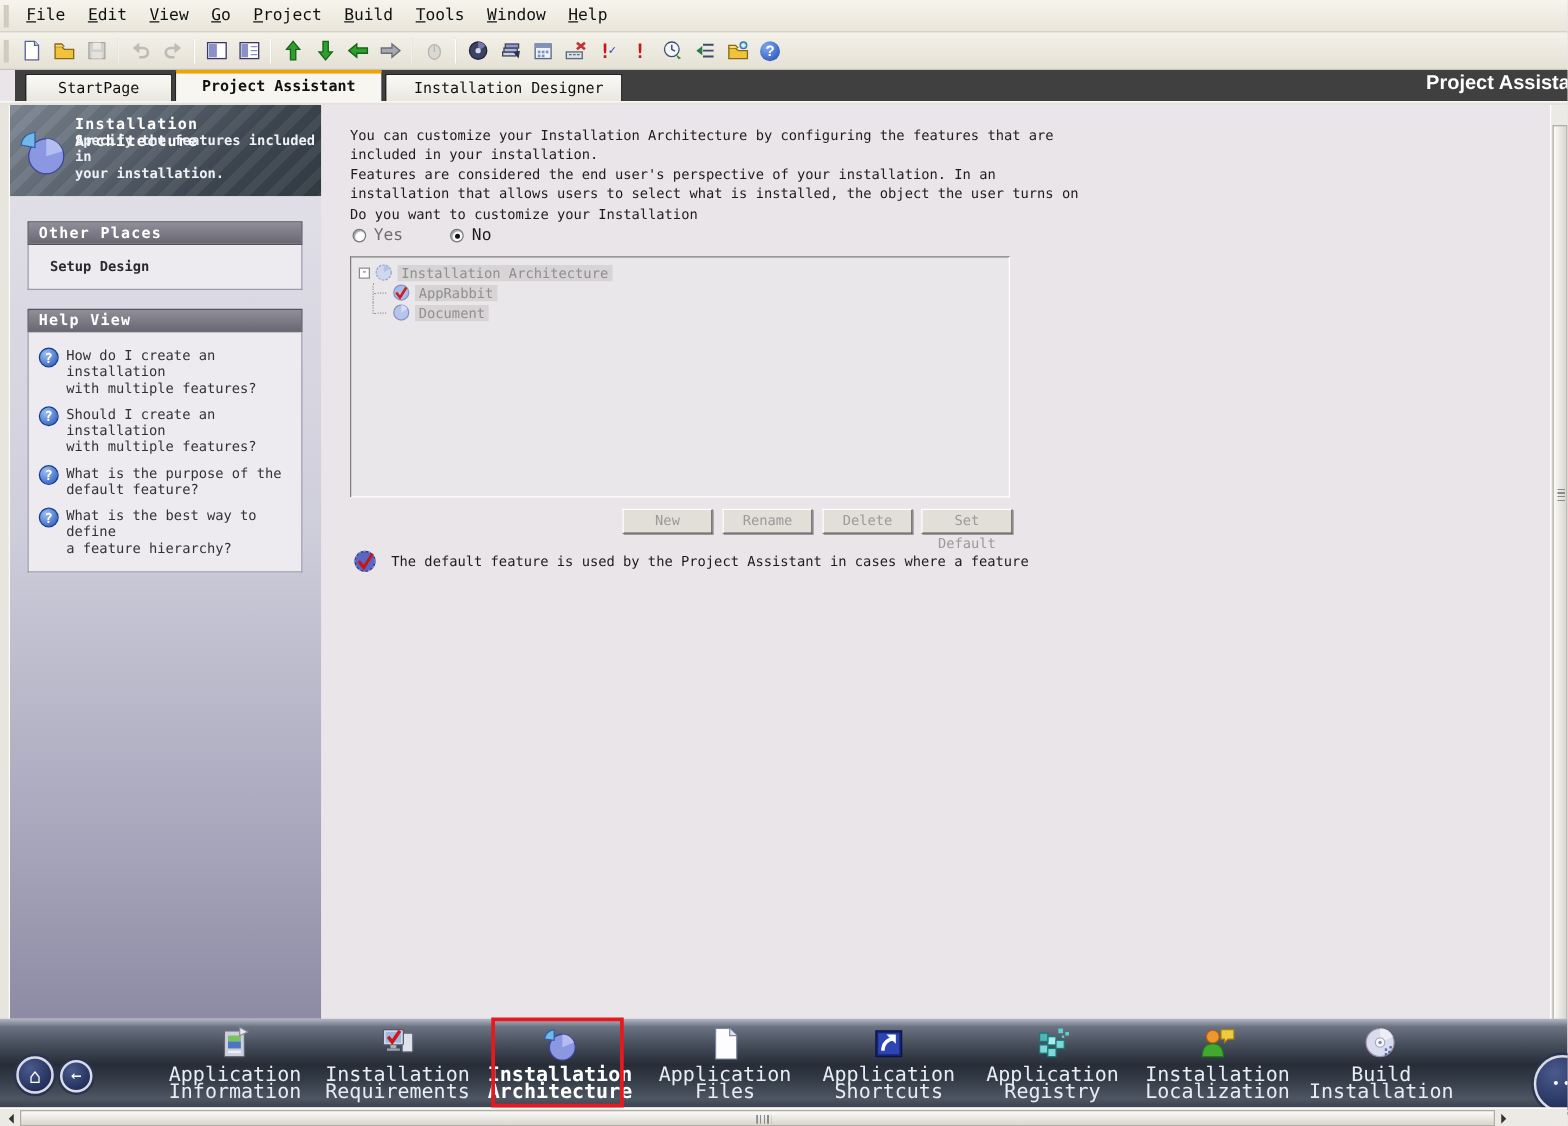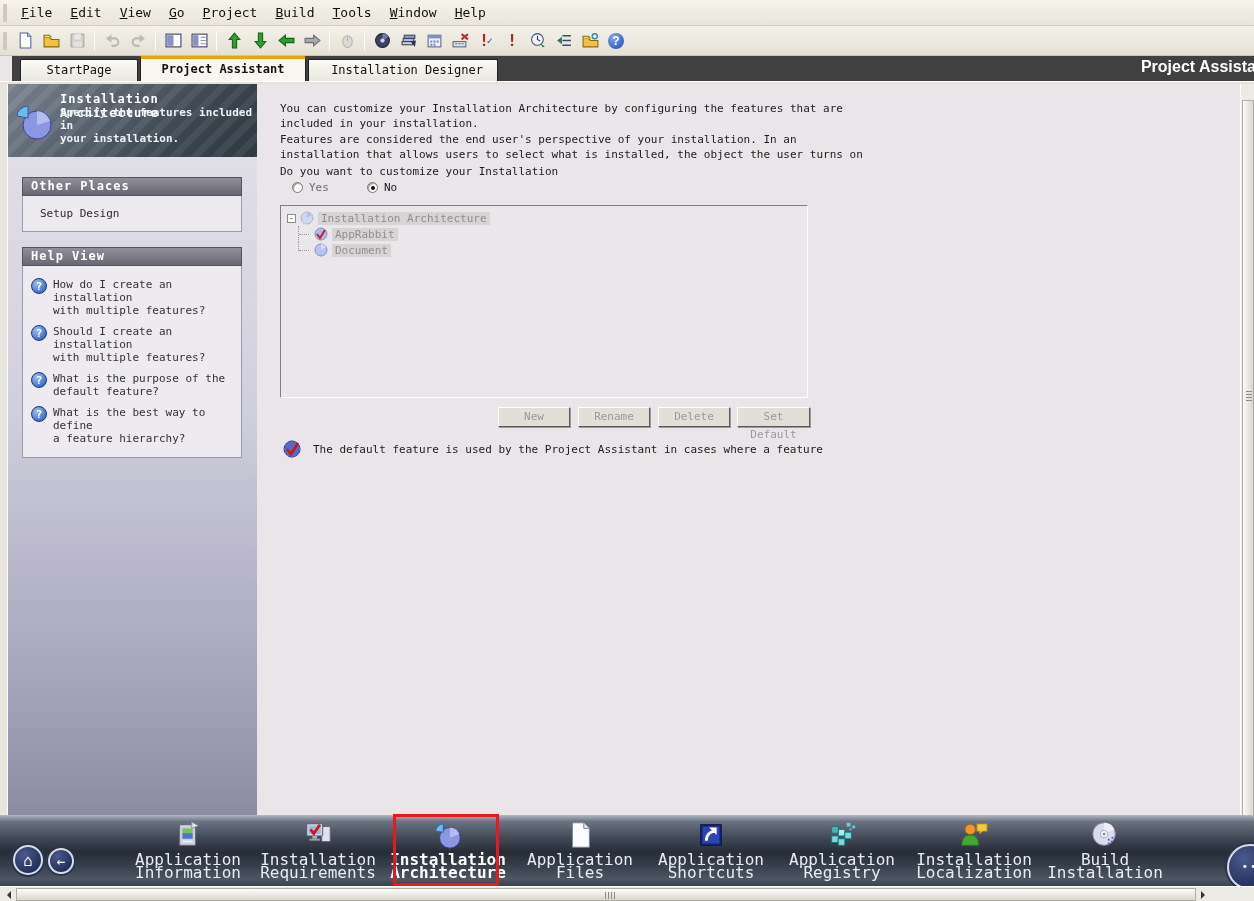--- a/index.html
+++ b/index.html
@@ -49,31 +49,31 @@
                linear-gradient(135deg,#7d8793,#3e4751 70%,#333b44); }
   #sb-header .hicon { position:absolute; left:6px; top:18px; width:40px; height:40px; }
   #sb-title { position:absolute; left:52px; top:8px; color:#fff; font-weight:bold; font-size:12px; letter-spacing:1px; }
   #sb-sub { position:absolute; left:52px; top:22px; color:#eef1f5; font-size:11px; line-height:13px; white-space:pre-line;font-weight:bold; }
   #sb-body { position:absolute; left:0; top:73px; width:249px; height:658px;
     background:linear-gradient(#e0dfe7 0%,#cfcedb 40%,#a6a4ba 80%,#8d8ba4 100%); }
   .panel { position:absolute; left:14px; width:220px; }
   .panel-h { height:19px; background:linear-gradient(#8f8e99,#686772); border:1px solid #55545e;
     color:#fff; font-weight:bold; font-size:12px; letter-spacing:1px; padding:1px 8px; }
   .panel-b { background:#edeaf0; border:1px solid #9c9aaa; border-top:none; padding:8px 6px; }
-  .sd-row { display:flex; gap:7px; padding:3px 4px; font-size:11px; color:#2a2a2a; }
+  .sd-row { display:flex; gap:7px; padding:3px 4px; font-size:11px; color:#2a2a2a;font-weight:bold; }
   .help-row { display:flex; gap:6px; padding:4px 2px; font-size:11px; color:#333; line-height:13px; }
   .help-row .txt { white-space:pre-line; }
   .qicon { flex:0 0 16px; width:16px; height:16px; border-radius:50%;
     background:radial-gradient(circle at 35% 30%,#9cc0f2,#2050b8); border:1px solid #123a8c;
     color:#fff; font-weight:bold; font-size:11px; text-align:center; line-height:15px; }
 
   
   #main { position:absolute; left:257px; top:84px; width:983px; height:731px; background:#e9e5e8; }
   .para { position:absolute; left:23px; font-size:11px; color:#1c1c1c; line-height:14.5px; white-space:pre-line; }
-  #radio-row { position:absolute; left:35px; top:97px; display:flex; gap:38px; font-size:11px; }
+  #radio-row { position:absolute; left:25px; top:97px; display:flex; gap:38px; font-size:13px; }
   .radio { display:flex; align-items:center; gap:6px; }
   .rdot { width:11px; height:11px; border-radius:50%; background:#fff;
     border:1px solid #777; box-shadow:inset 1px 1px 1px #9b9b9b; position:relative; }
   .rdot.sel::after { content:""; position:absolute; left:3px; top:3px; width:4px; height:4px; border-radius:50%; background:#111; }
   #treebox { position:absolute; left:23px; top:121px; width:528px; height:193px; background:#eae7ea;
     border-top:1px solid #7f7f7f; border-left:1px solid #7f7f7f; border-right:1px solid #fff; border-bottom:1px solid #fff;
     padding:4px 2px; }
   .trow { display:flex; align-items:center; height:16px; font-size:11px; color:#8f8f8f; }
   .exp { width:9px; height:9px; border:1px solid #8a8a8a; background:#fff; margin:0 4px;
     font-size:9px; line-height:7px; text-align:center; color:#555; }

